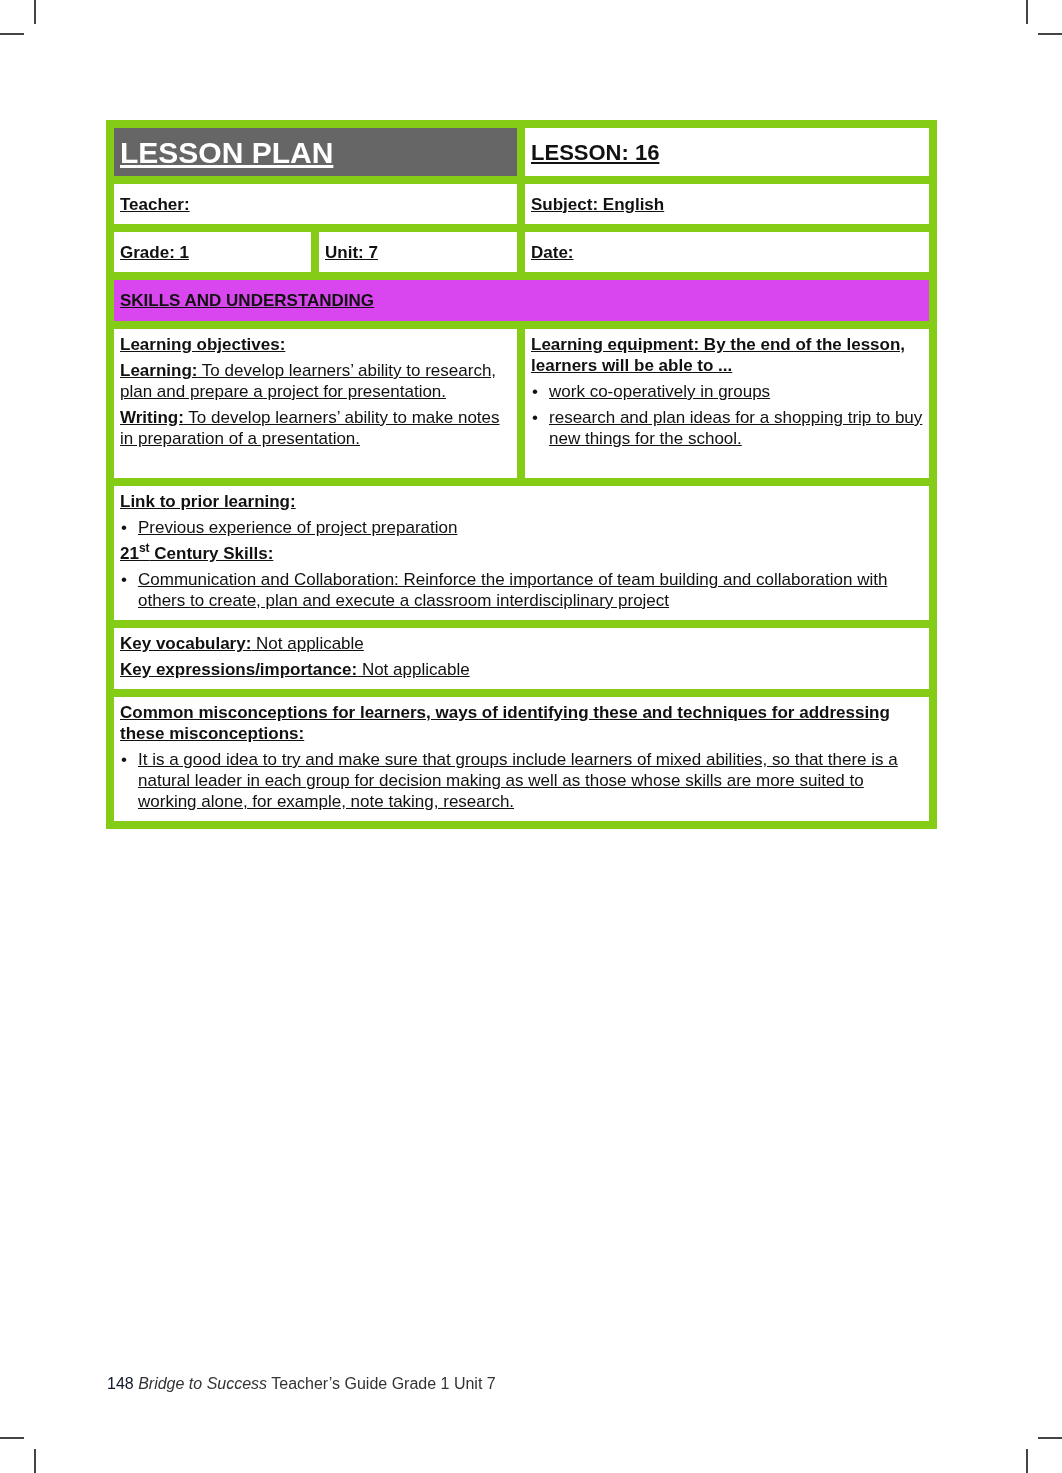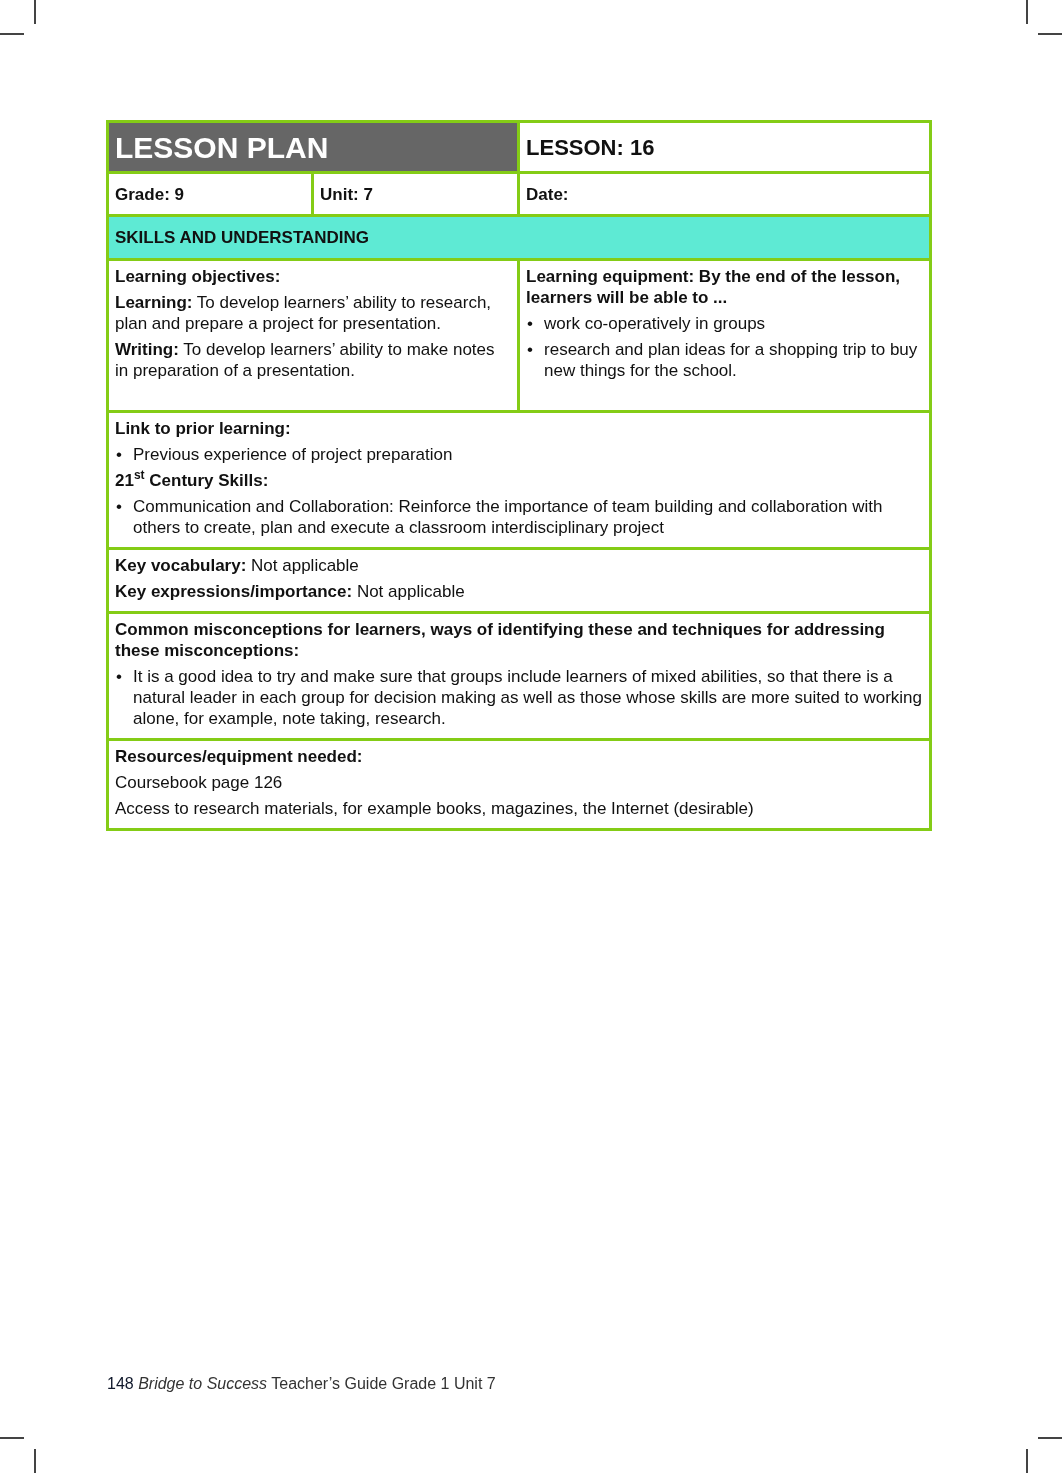--- a/index.html
+++ b/index.html
@@ -10,26 +10,26 @@
     .crop { position: absolute; background: #444; }
     .crop.v { width: 2px; height: 24px; }
     .crop.h { width: 24px; height: 2px; }
 
     table.plan {
       position: absolute; left: 106px; top: 120px; width: 823px;
       border-collapse: collapse; table-layout: fixed;
       font-size: 17px; line-height: 21px;
     }
     table.plan td {
-      border: 3px solid #84cc16; vertical-align: top; padding: 0 6px;
+      border: 8px solid #84cc16; vertical-align: top; padding: 0 6px; text-decoration: underline;
     }
     .title-cell { background: #666666; color: #fff; font-weight: bold; font-size: 30px; height: 48px; vertical-align: middle !important; }
     .lesson-cell { font-weight: bold; font-size: 22px; vertical-align: middle !important; margin-top: 40px; }
     .hdr { font-weight: bold; height: 40px; vertical-align: middle !important; }
-    .section { background: #5eead4; font-weight: bold; height: 41px; vertical-align: middle !important; }
+    .section { background: #d946ef; font-weight: bold; height: 41px; vertical-align: middle !important; }
     .b { font-weight: bold; }
     .p { margin: 5px 0 0 0; }
     .p:first-child { }
     .blk { padding-bottom: 9px !important; }
     ul.bl { list-style: none; margin: 5px 0 0 0; padding: 0; }
     ul.bl li { position: relative; padding-left: 18px; margin-top: 5px; }
     ul.bl li:first-child { margin-top: 0; }
     ul.bl li .dot { position: absolute; left: 1px; top: 0; }
     sup { font-size: 12px; line-height: 0; }
 
@@ -56,21 +56,25 @@
       <col style="width:205px">
       <col style="width:206px">
       <col style="width:412px">
     </colgroup>
   <tbody>
       <tr>
     <td colspan="2" class="title-cell">LESSON PLAN</td>
     <td class="lesson-cell">LESSON: 16</td>
   </tr>
   <tr>
-    <td class="hdr">Grade: 9</td>
+    <td colspan="2" class="hdr">Teacher:</td>
+    <td class="hdr">Subject: English</td>
+  </tr>
+  <tr>
+    <td class="hdr">Grade: 1</td>
     <td class="hdr">Unit: 7</td>
     <td class="hdr">Date:</td>
   </tr>
   <tr>
     <td colspan="3" class="section">SKILLS AND UNDERSTANDING</td>
   </tr>
   <tr>
     <td colspan="2" class="blk" style="height:140px">
       <div class="p b">Learning objectives:</div>
       <div class="p"><span class="b">Learning:</span><span> To develop learners’ ability to research, plan and prepare a project for presentation.</span></div>
@@ -103,26 +107,19 @@
     </td>
   </tr>
   <tr>
     <td colspan="3" class="blk">
       <div class="p b">Common misconceptions for learners, ways of identifying these and techniques for addressing these misconceptions:</div>
       <ul class="bl">
         <li><span class="dot">•</span><span>It is a good idea to try and make sure that groups include learners of mixed abilities, so that there is a natural leader in each group for decision making as well as those whose skills are more suited to working alone, for example, note taking, research.</span></li>
       </ul>
     </td>
   </tr>
-  <tr>
-    <td colspan="3" class="blk">
-      <div class="p b">Resources/equipment needed:</div>
-      <div class="p">Coursebook page 126</div>
-      <div class="p">Access to research materials, for example books, magazines, the Internet (desirable)</div>
-    </td>
-  </tr>
 </tbody>
   </table>
 
 <div class="footer">
   <span class="num">148</span>
   <span class="it">Bridge to Success</span><span> Teacher’s Guide Grade 1 Unit 7</span>
 </div>
 
 </body></html>

